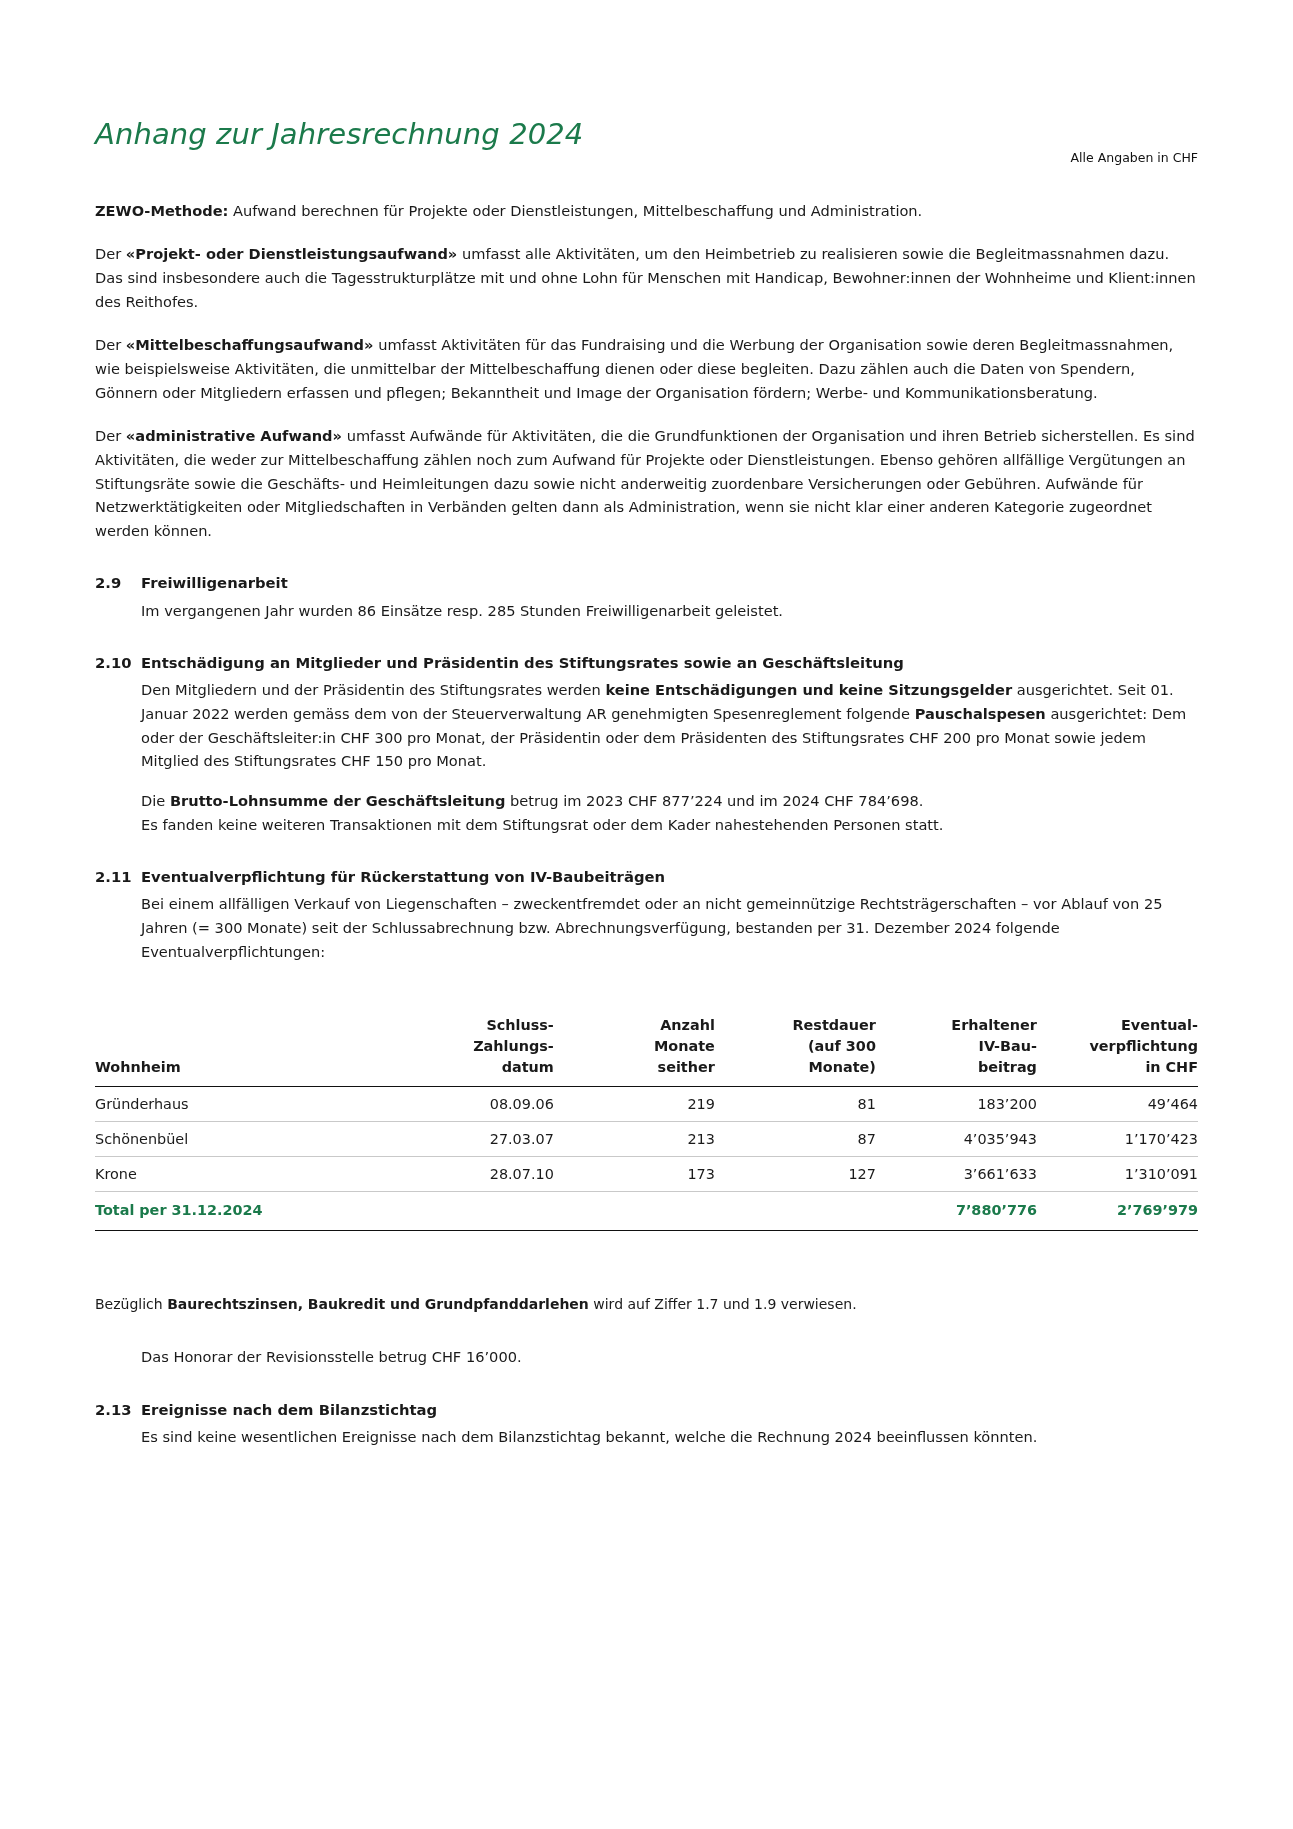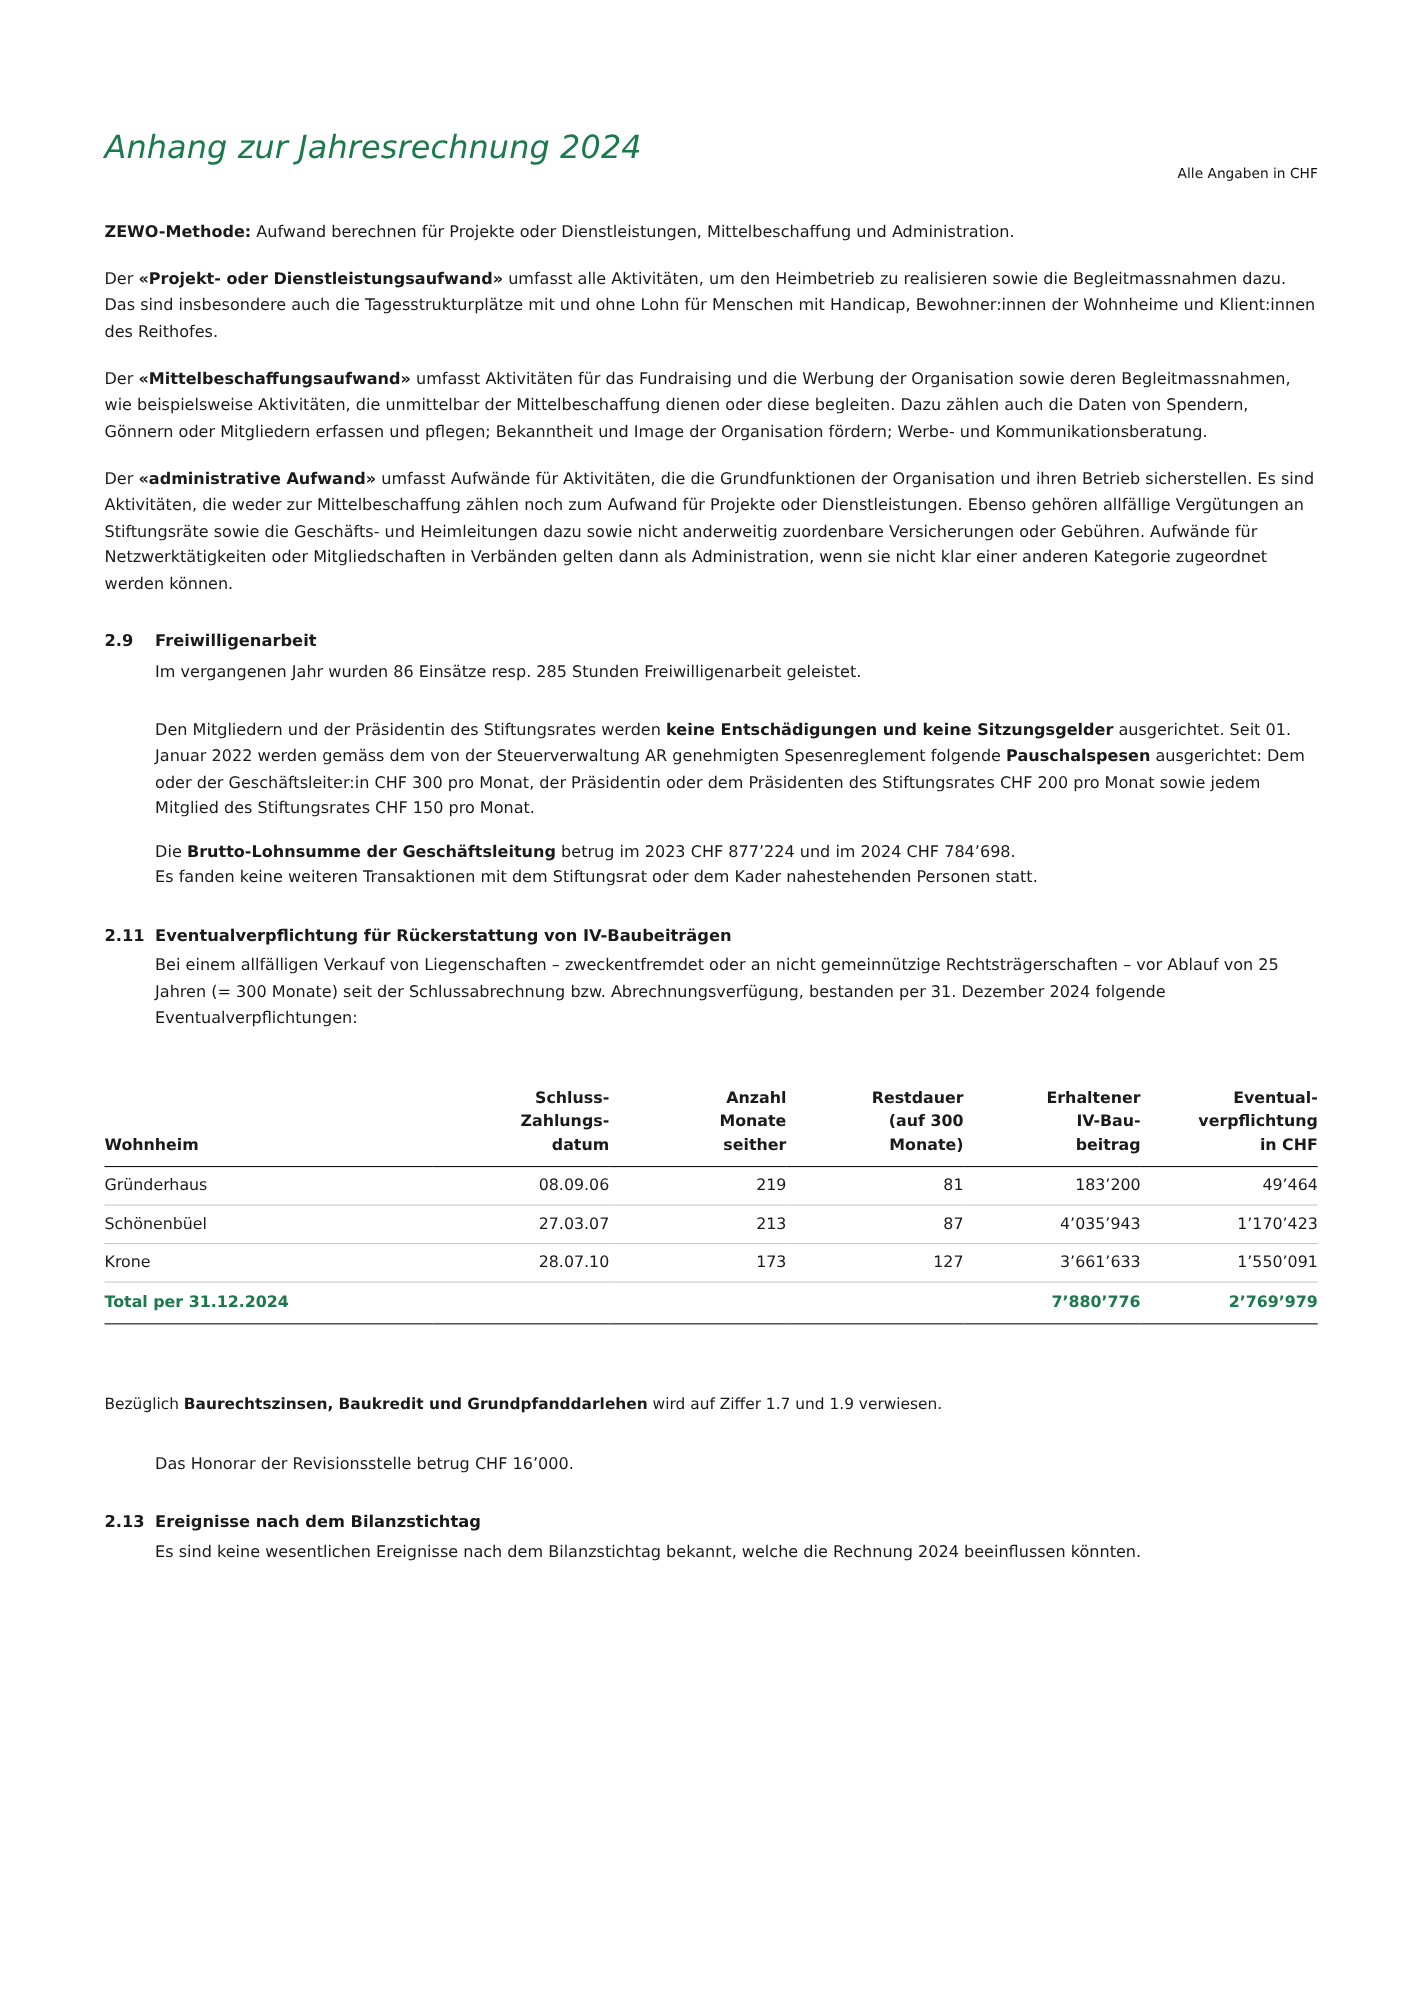--- a/index.html
+++ b/index.html
@@ -155,20 +155,24 @@
     <div class="sec-head">
       <span class="sec-num">2.9</span>
       <span class="sec-title">Freiwilligenarbeit</span>
     </div>
     <div class="sec-body">
       <p>Im vergangenen Jahr wurden 86 Einsätze resp. 285 Stunden Freiwilligenarbeit geleistet.</p>
     </div>
   </div>
 
   <div class="section">
+    <div class="sec-head">
+      <span class="sec-num wide">2.10</span>
+      <span class="sec-title">Entschädigung an Mitglieder und Präsidentin des Stiftungsrates sowie an Geschäftsleitung</span>
+    </div>
     <div class="sec-body">
       <p>
         <span>Den Mitgliedern und der Präsidentin des Stiftungsrates werden </span><span class="b">keine Entschädigungen und keine Sitzungsgelder</span><span> ausgerichtet. Seit 01. Januar 2022 werden gemäss dem von der Steuerverwaltung AR genehmigten Spesenreglement folgende </span><span class="b">Pauschalspesen</span><span> ausgerichtet: Dem oder der Geschäftsleiter:in CHF 300 pro Monat, der Präsidentin oder dem Präsidenten des Stiftungsrates CHF 200 pro Monat sowie jedem Mitglied des Stiftungsrates CHF 150 pro Monat.</span>
       </p>
       <p class="indent-block">
         <span>Die </span><span class="b">Brutto-Lohnsumme der Geschäftsleitung</span><span> betrug im 2023 CHF 877’224 und im 2024 CHF 784’698.</span>
         <br>
         <span>Es fanden keine weiteren Transaktionen mit dem Stiftungsrat oder dem Kader nahestehenden Personen statt.</span>
       </p>
     </div>
@@ -234,21 +238,21 @@
           <td>87</td>
           <td>4’035’943</td>
           <td>1’170’423</td>
         </tr>
         <tr>
           <td class="lead">Krone</td>
           <td>28.07.10</td>
           <td>173</td>
           <td>127</td>
           <td>3’661’633</td>
-          <td>1’550’091</td>
+          <td>1’310’091</td>
         </tr>
         <tr class="total">
           <td class="lead">Total per 31.12.2024</td>
           <td></td>
           <td></td>
           <td></td>
           <td>7’880’776</td>
           <td>2’769’979</td>
         </tr>
       </tbody>

